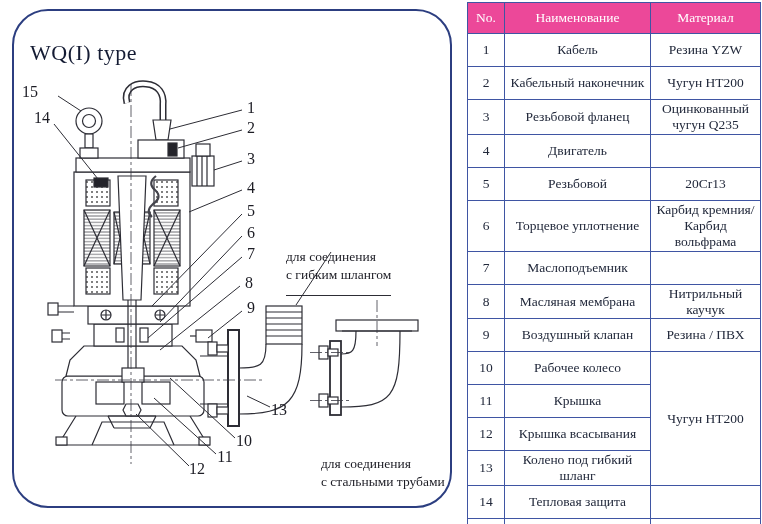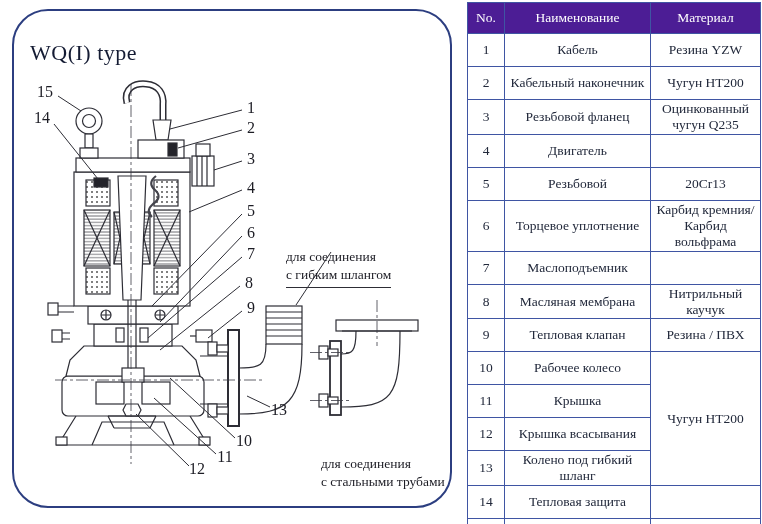--- a/index.html
+++ b/index.html
@@ -18,33 +18,33 @@
   }
   svg.draw{position:absolute;left:0;top:0;}
   #callouts,#annotations{position:absolute;left:0;top:0;width:465px;height:524px;pointer-events:none;}
   .callout{
     position:absolute;transform:translate(-50%,-50%);
     font-size:16px;color:#1c1c24;line-height:1;
   }
   .ann{
     position:absolute;font-size:13.5px;color:#1c1c24;line-height:1.3;white-space:nowrap;margin-top:36px;
   }
-  .ann .ul{border-bottom:1.3px solid #2d2d35;padding-bottom:4px;display:inline-block;font-family:Liberation Serif, serif;}
+  .ann .ul{border-bottom:1.3px solid #2d2d35;padding-bottom:12px;display:inline-block;font-family:Liberation Serif, serif;}
   
   table.parts{
     position:absolute;left:467px;top:2px;width:294px;height:520px;
     border-collapse:collapse;table-layout:fixed;
     font-size:13.5px;color:#22293b;
   }
   .parts th,.parts td{
     border:1.5px solid #3f55a3;text-align:center;vertical-align:middle;
     padding:1px 4px;line-height:1.18;overflow:hidden;
   }
   .parts thead th{
-    background:#4c1d95;color:#ffffff;font-weight:normal;font-size:13.5px;height:28px;
+    background:#ec4899;color:#ffffff;font-weight:normal;font-size:13.5px;height:28px;
   }
   .parts tbody td{height:30px;}
   .col-no{width:37px;}
   .col-name{width:146px;}
 </style>
 </head>
 <body>
 
 <div class="stage">
 
@@ -197,21 +197,21 @@
         <line x1="242" y1="311" x2="208" y2="338"></line>
         <line x1="270" y1="407" x2="247" y2="396"></line>
         <line x1="235" y1="438" x2="170" y2="378"></line>
         <line x1="216" y1="454" x2="154" y2="398"></line>
         <line x1="189" y1="466" x2="136" y2="414"></line>
         <line x1="331" y1="252" x2="296" y2="305"></line>
       </g>
   </svg>
 
   <div id="callouts">
-      <div class="callout" style="left: 45px; top: 92px;">15</div>
+      <div class="callout" style="left: 30px; top: 92px;">15</div>
       <div class="callout" style="left: 42px; top: 118px;">14</div>
       <div class="callout" style="left: 251px; top: 108px;">1</div>
       <div class="callout" style="left: 251px; top: 128px;">2</div>
       <div class="callout" style="left: 251px; top: 159px;">3</div>
       <div class="callout" style="left: 251px; top: 188px;">4</div>
       <div class="callout" style="left: 251px; top: 211px;">5</div>
       <div class="callout" style="left: 251px; top: 233px;">6</div>
       <div class="callout" style="left: 251px; top: 254px;">7</div>
       <div class="callout" style="left: 249px; top: 283px;">8</div>
       <div class="callout" style="left: 251px; top: 308px;">9</div>
@@ -280,21 +280,21 @@
           <td>Маслоподъемник</td>
           <td></td>
         </tr>
         <tr>
           <td>8</td>
           <td>Масляная мембрана</td>
           <td>Нитрильный каучук</td>
         </tr>
         <tr>
           <td>9</td>
-          <td>Тепловая клапан</td>
+          <td>Воздушный клапан</td>
           <td>Резина / ПВХ</td>
         </tr>
         <tr>
           <td>10</td>
           <td>Рабочее колесо</td>
           <td rowspan="4">Чугун HT200</td>
         </tr>
         <tr>
           <td>11</td>
           <td>Крышка</td>

